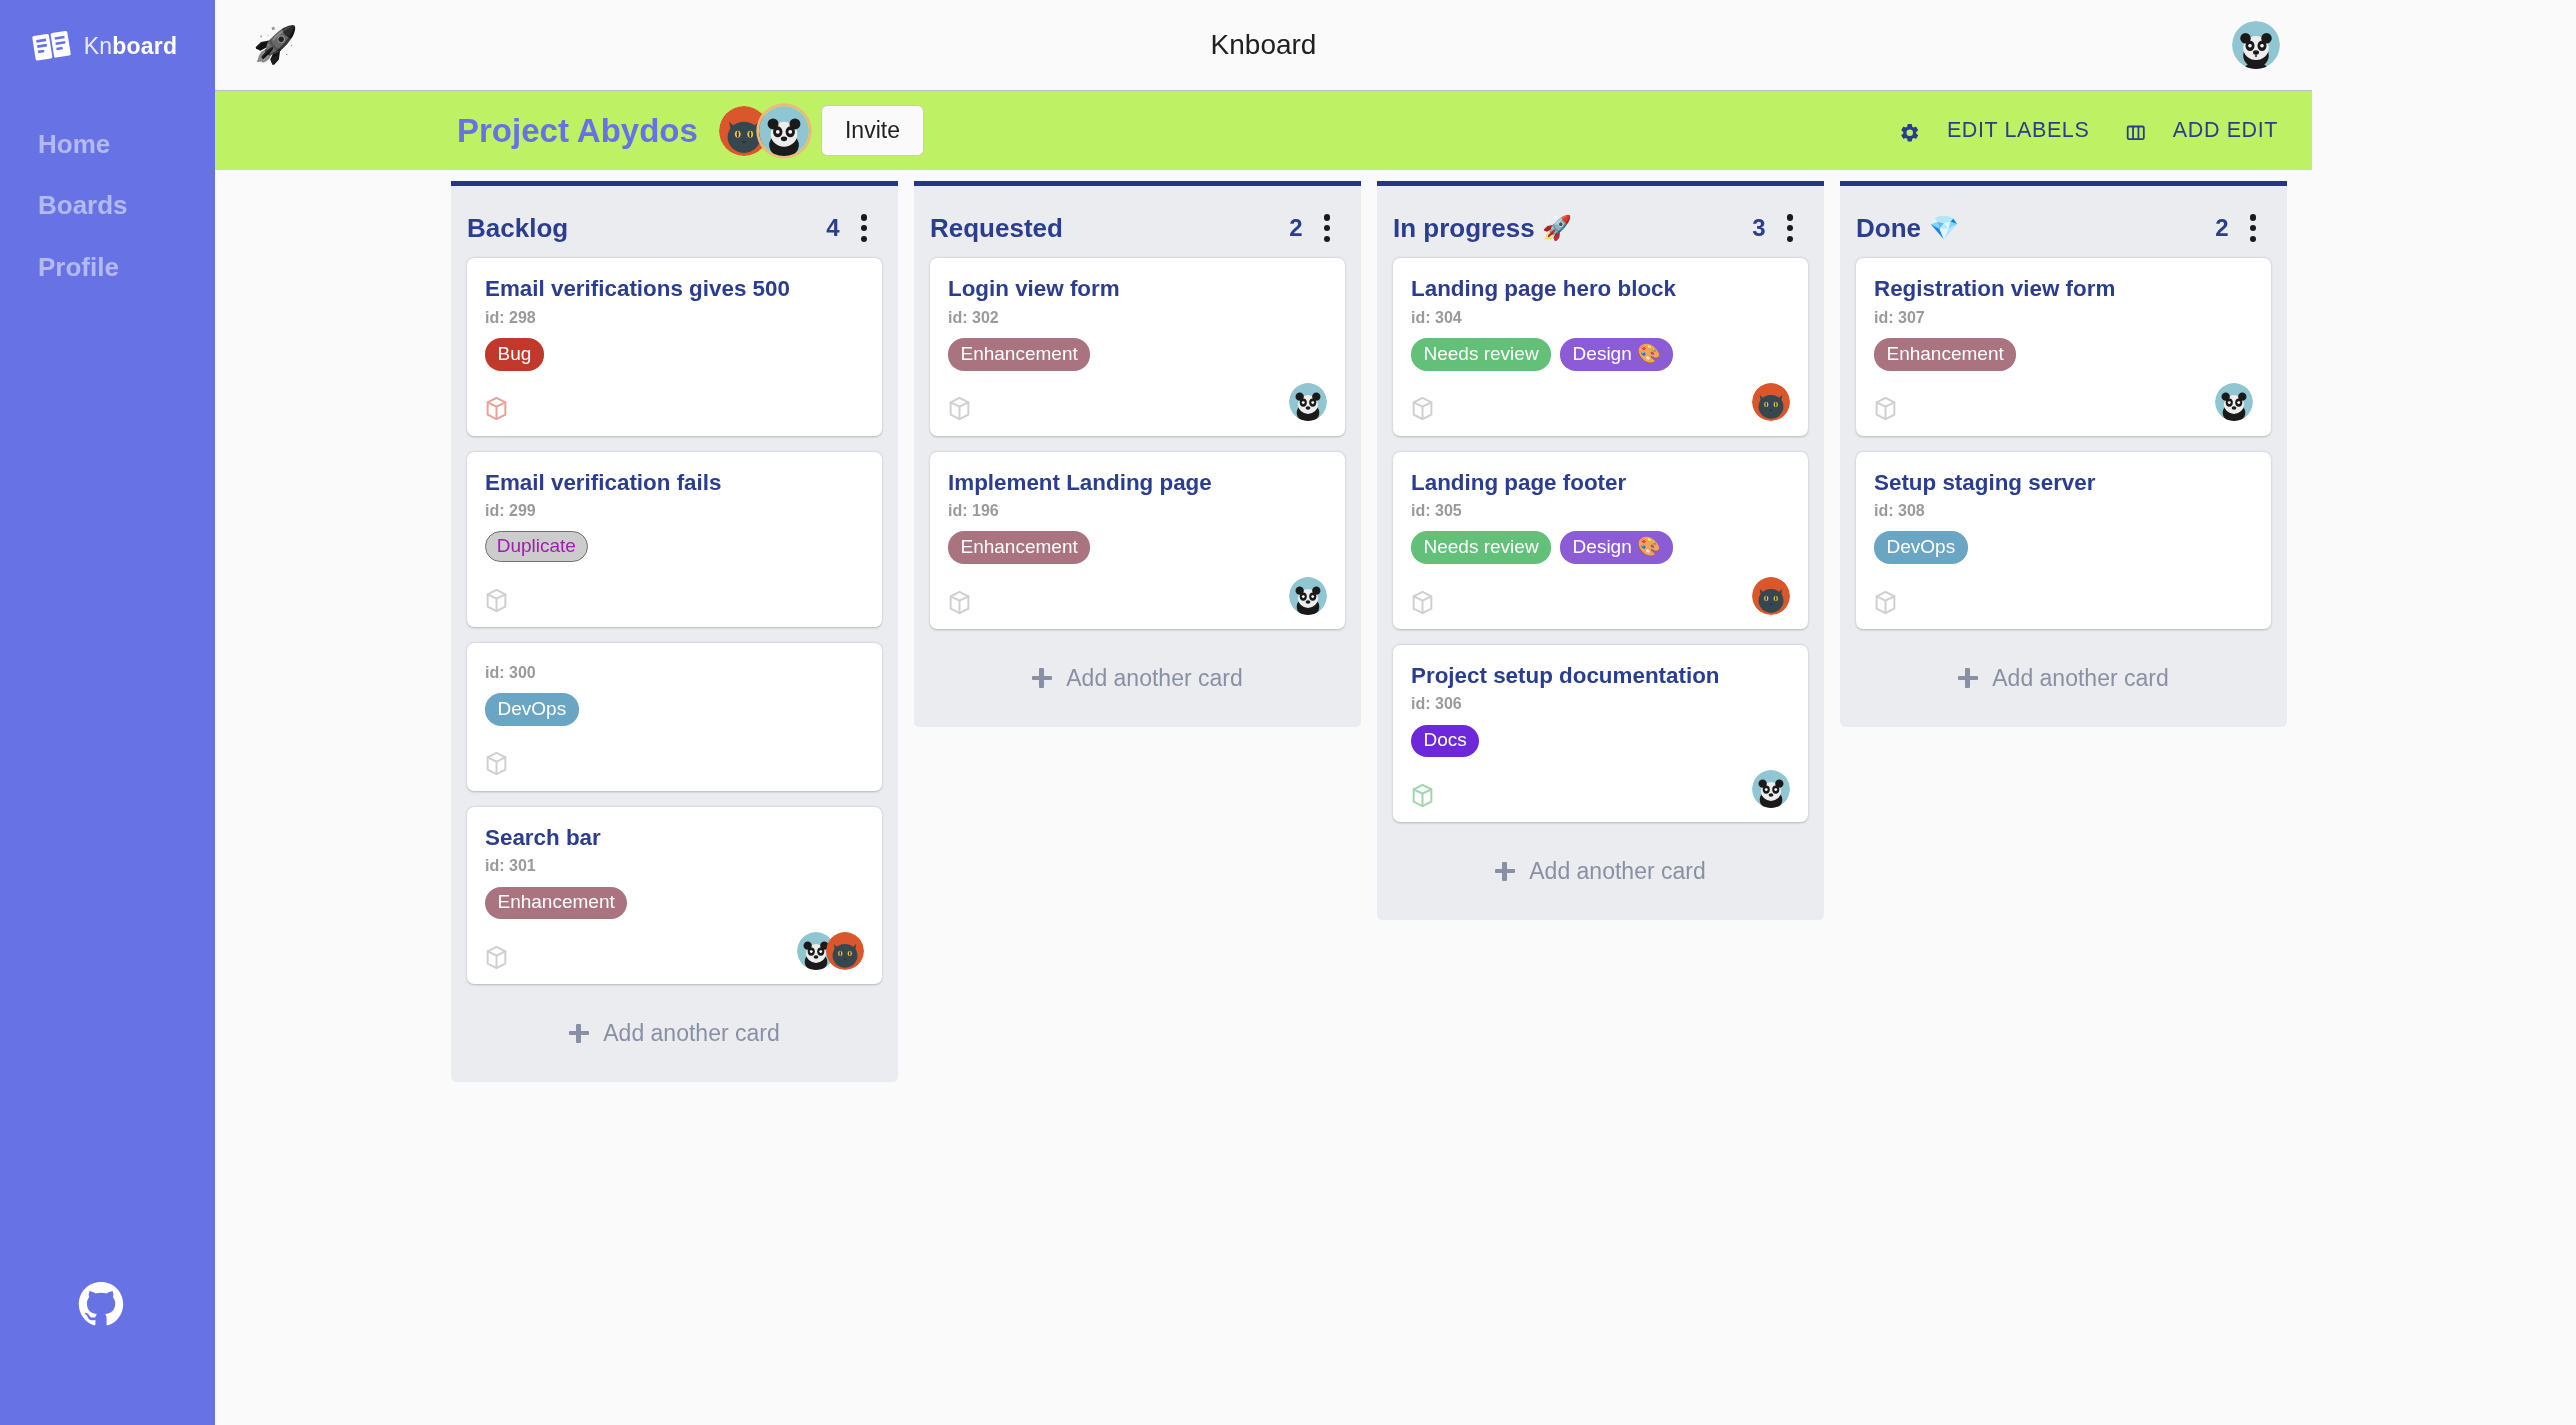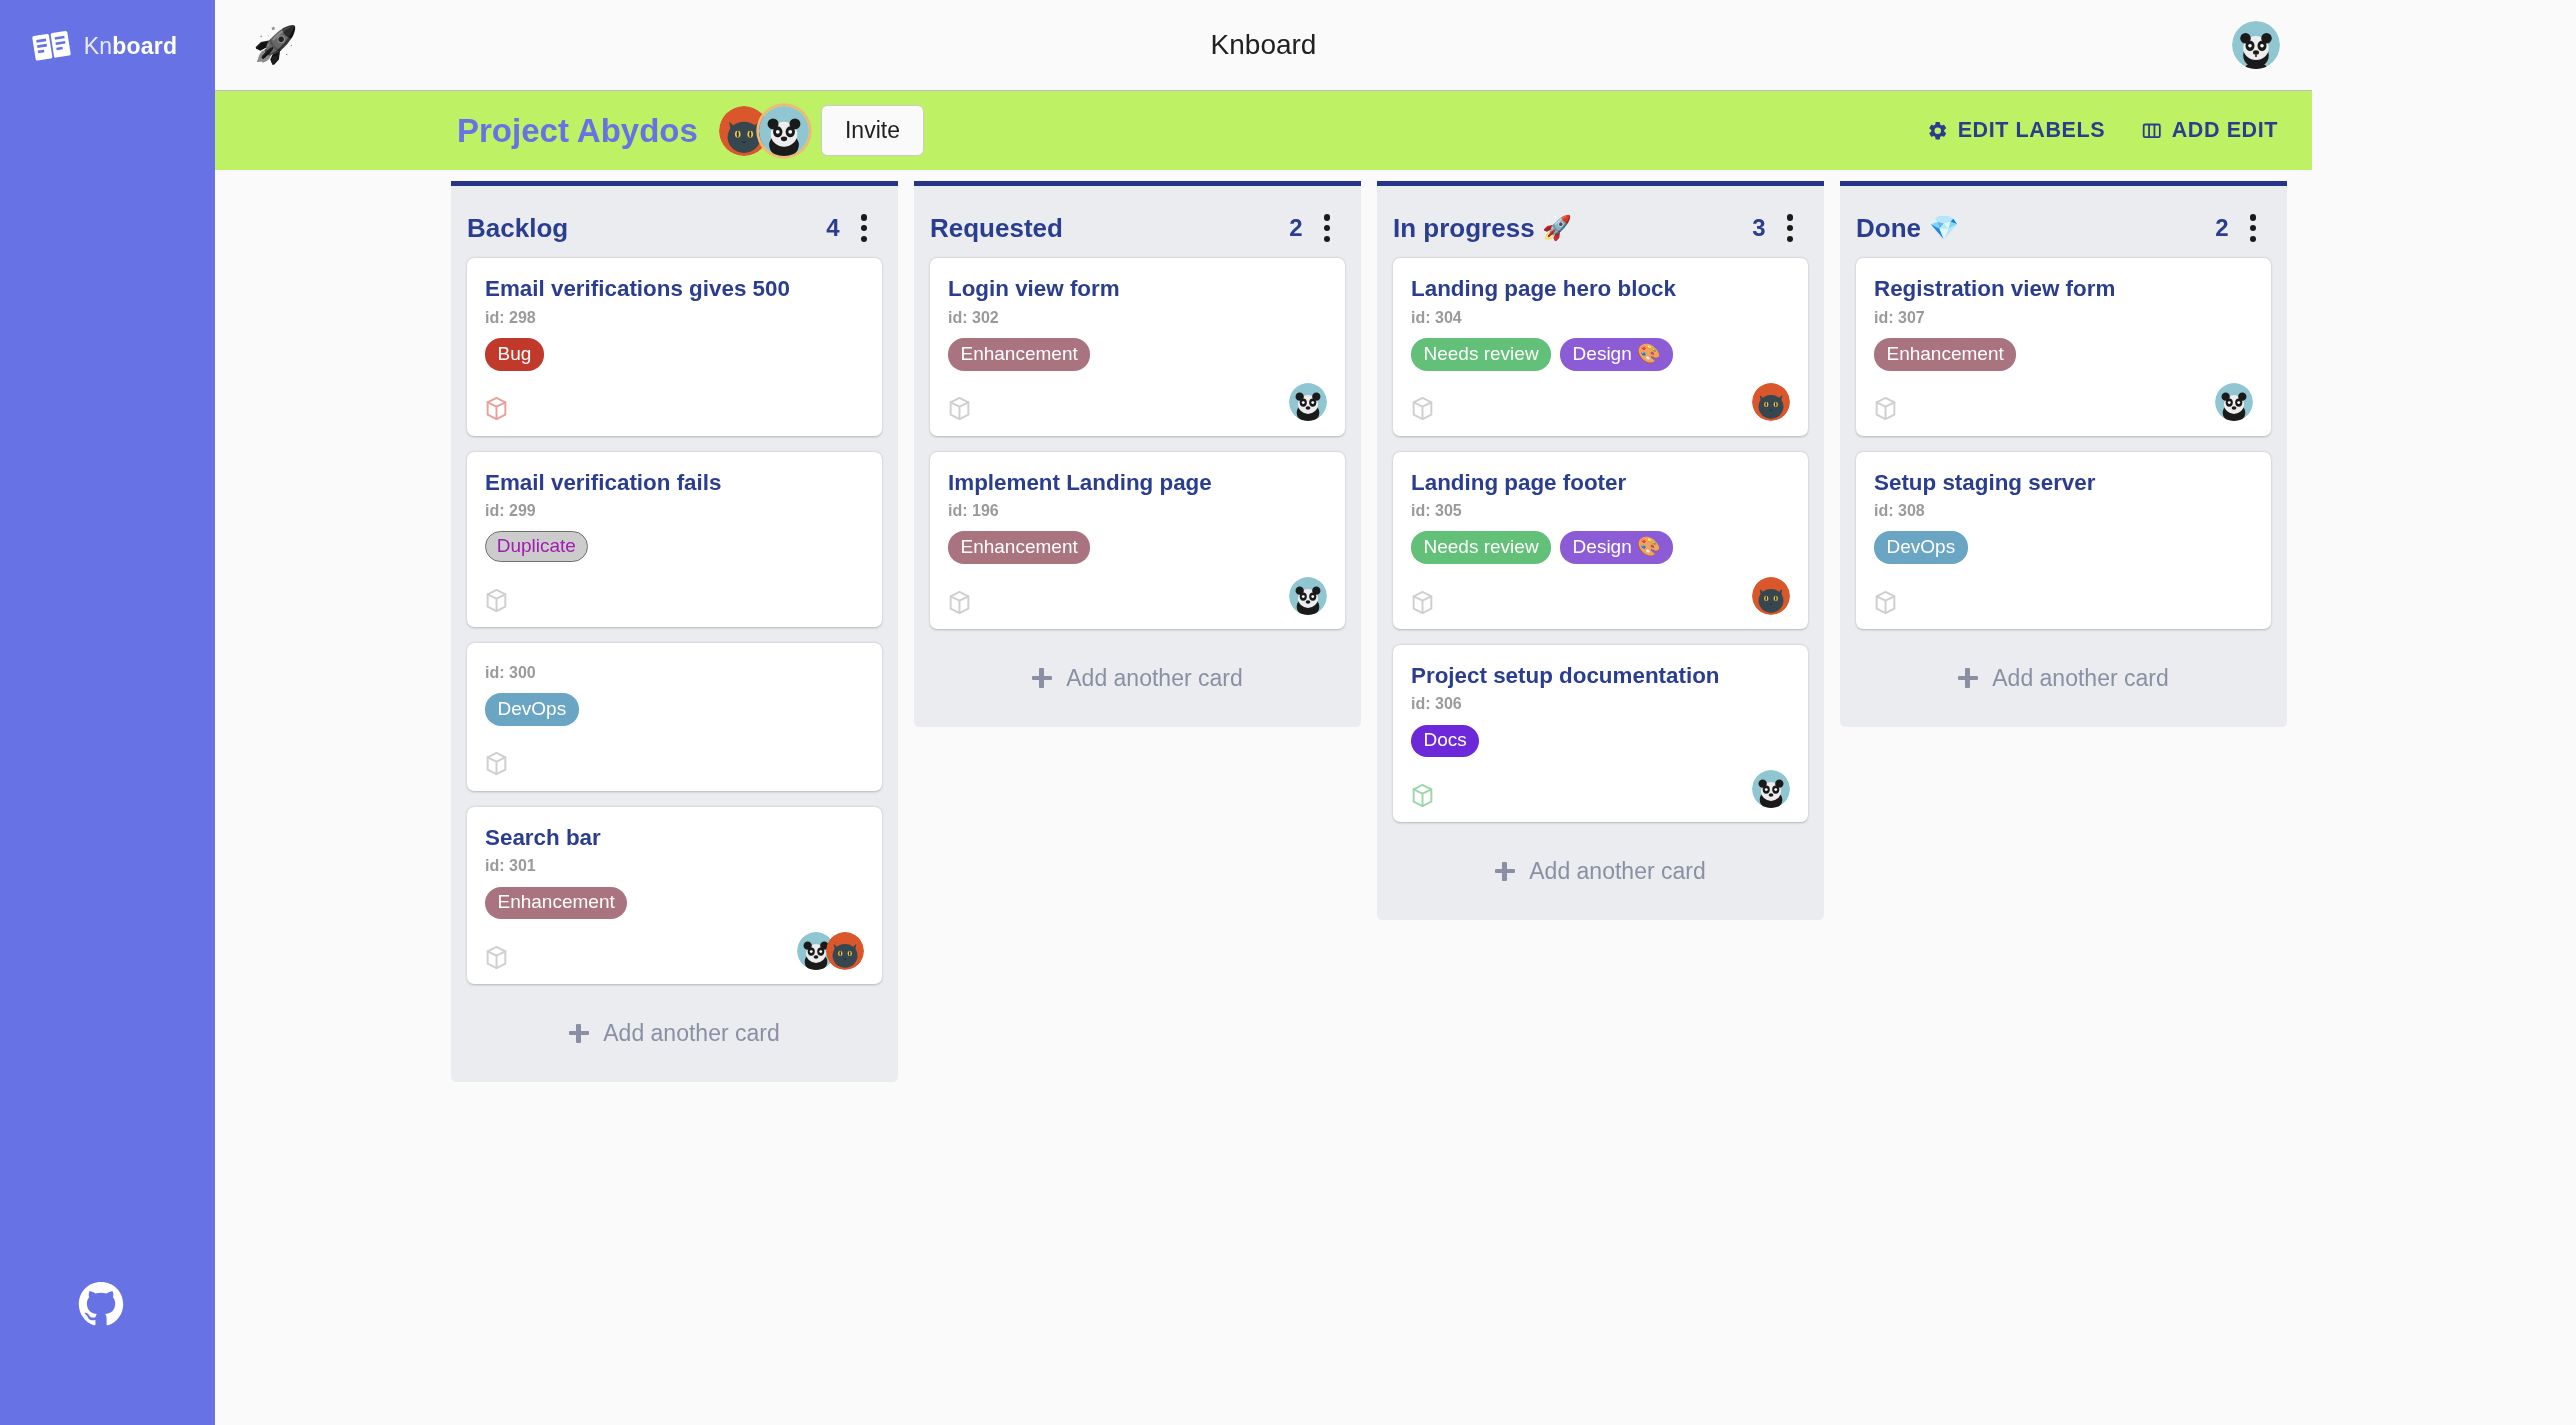--- a/index.html
+++ b/index.html
@@ -65,23 +65,23 @@
   .member-stack { display: flex; align-items: center; margin-right: 23px; }
   .member-stack .avatar { width: 50px; height: 50px; border-radius: 50%; overflow: hidden; margin-right: -10.7px; position: relative; cursor: pointer; }
   .member-stack .avatar.ringed { box-shadow: 0 0 0 2.7px #f0b878; }
   .invite-btn {
     border: 0.9px solid #c9c9c9; background: #fafafa; border-radius: 6.3px;
     font-size: 23px; color: #212121; padding: 10.7px 23px; cursor: pointer;
     font-family: "Liberation Sans", sans-serif;
   }
   .boardbar-actions { margin-left: auto; display: flex; align-items: center; gap: 36px; }
   .action-btn {
-    display: flex; align-items: center; gap: 9px;
+    display: flex; align-items: flex-end; gap: 26px;
     color: #2a3d8f; font-size: 21.5px; letter-spacing: 0.6px; cursor: pointer;
-    font-weight: 700;
+    font-weight: 400;
   }
   .action-btn svg { display: block; }
 
   
   .lists { flex: 1 1 auto; display: flex; align-items: flex-start; gap: 16px; padding: 10.7px 0 0 236px; overflow: hidden; }
   .list {
     width: 447px; flex: 0 0 447px;
     background: #ebecf0;
     border-top: 5.4px solid #26348b;
     border-radius: 0 0 5.4px 5.4px;
@@ -150,20 +150,25 @@
             <rect x="6" y="24" width="7" height="3" fill="#6772e5"></rect>
             <rect x="27" y="12" width="11" height="3" fill="#6772e5"></rect>
             <rect x="27" y="18" width="11" height="3" fill="#6772e5"></rect>
             <rect x="27" y="24" width="7" height="3" fill="#6772e5"></rect>
           </g>
         </svg>
       </span>
       <span class="brand-text"><span class="light">Kn</span><b>board</b></span>
     </div>
 
+    <nav class="nav">
+      <div class="nav-item">Home</div>
+      <div class="nav-item">Boards</div>
+      <div class="nav-item">Profile</div>
+    </nav>
 
     <span class="gh">
       <svg class="av" viewBox="0 0 24 24" fill="#ffffff">
         <path d="M12 .5C5.73.5.9 5.33.9 11.6c0 4.9 3.17 9.06 7.57 10.53.55.1.75-.24.75-.53v-2.07c-3.08.67-3.73-1.3-3.73-1.3-.5-1.29-1.24-1.63-1.24-1.63-1.01-.69.08-.68.08-.68 1.12.08 1.7 1.15 1.7 1.15 1 1.7 2.62 1.21 3.26.93.1-.72.39-1.21.7-1.49-2.46-.28-5.04-1.23-5.04-5.47 0-1.21.43-2.2 1.14-2.97-.12-.28-.5-1.4.1-2.93 0 0 .93-.3 3.05 1.14a10.5 10.5 0 0 1 5.56 0c2.12-1.44 3.04-1.14 3.04-1.14.61 1.53.23 2.65.11 2.93.71.77 1.14 1.76 1.14 2.97 0 4.25-2.59 5.18-5.06 5.46.4.34.76 1.02.76 2.06v3.05c0 .3.2.64.76.53 4.4-1.47 7.56-5.63 7.56-10.53C23.1 5.33 18.27.5 12 .5z"></path>
       </svg>
     </span>
   </aside>
 
   <section class="main">
 

